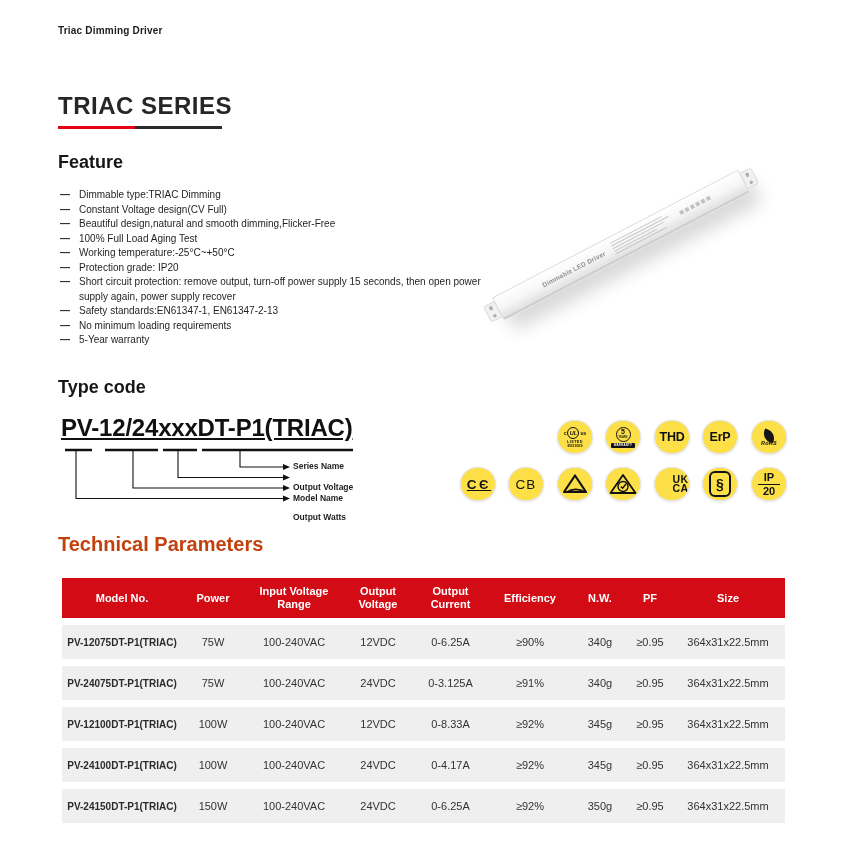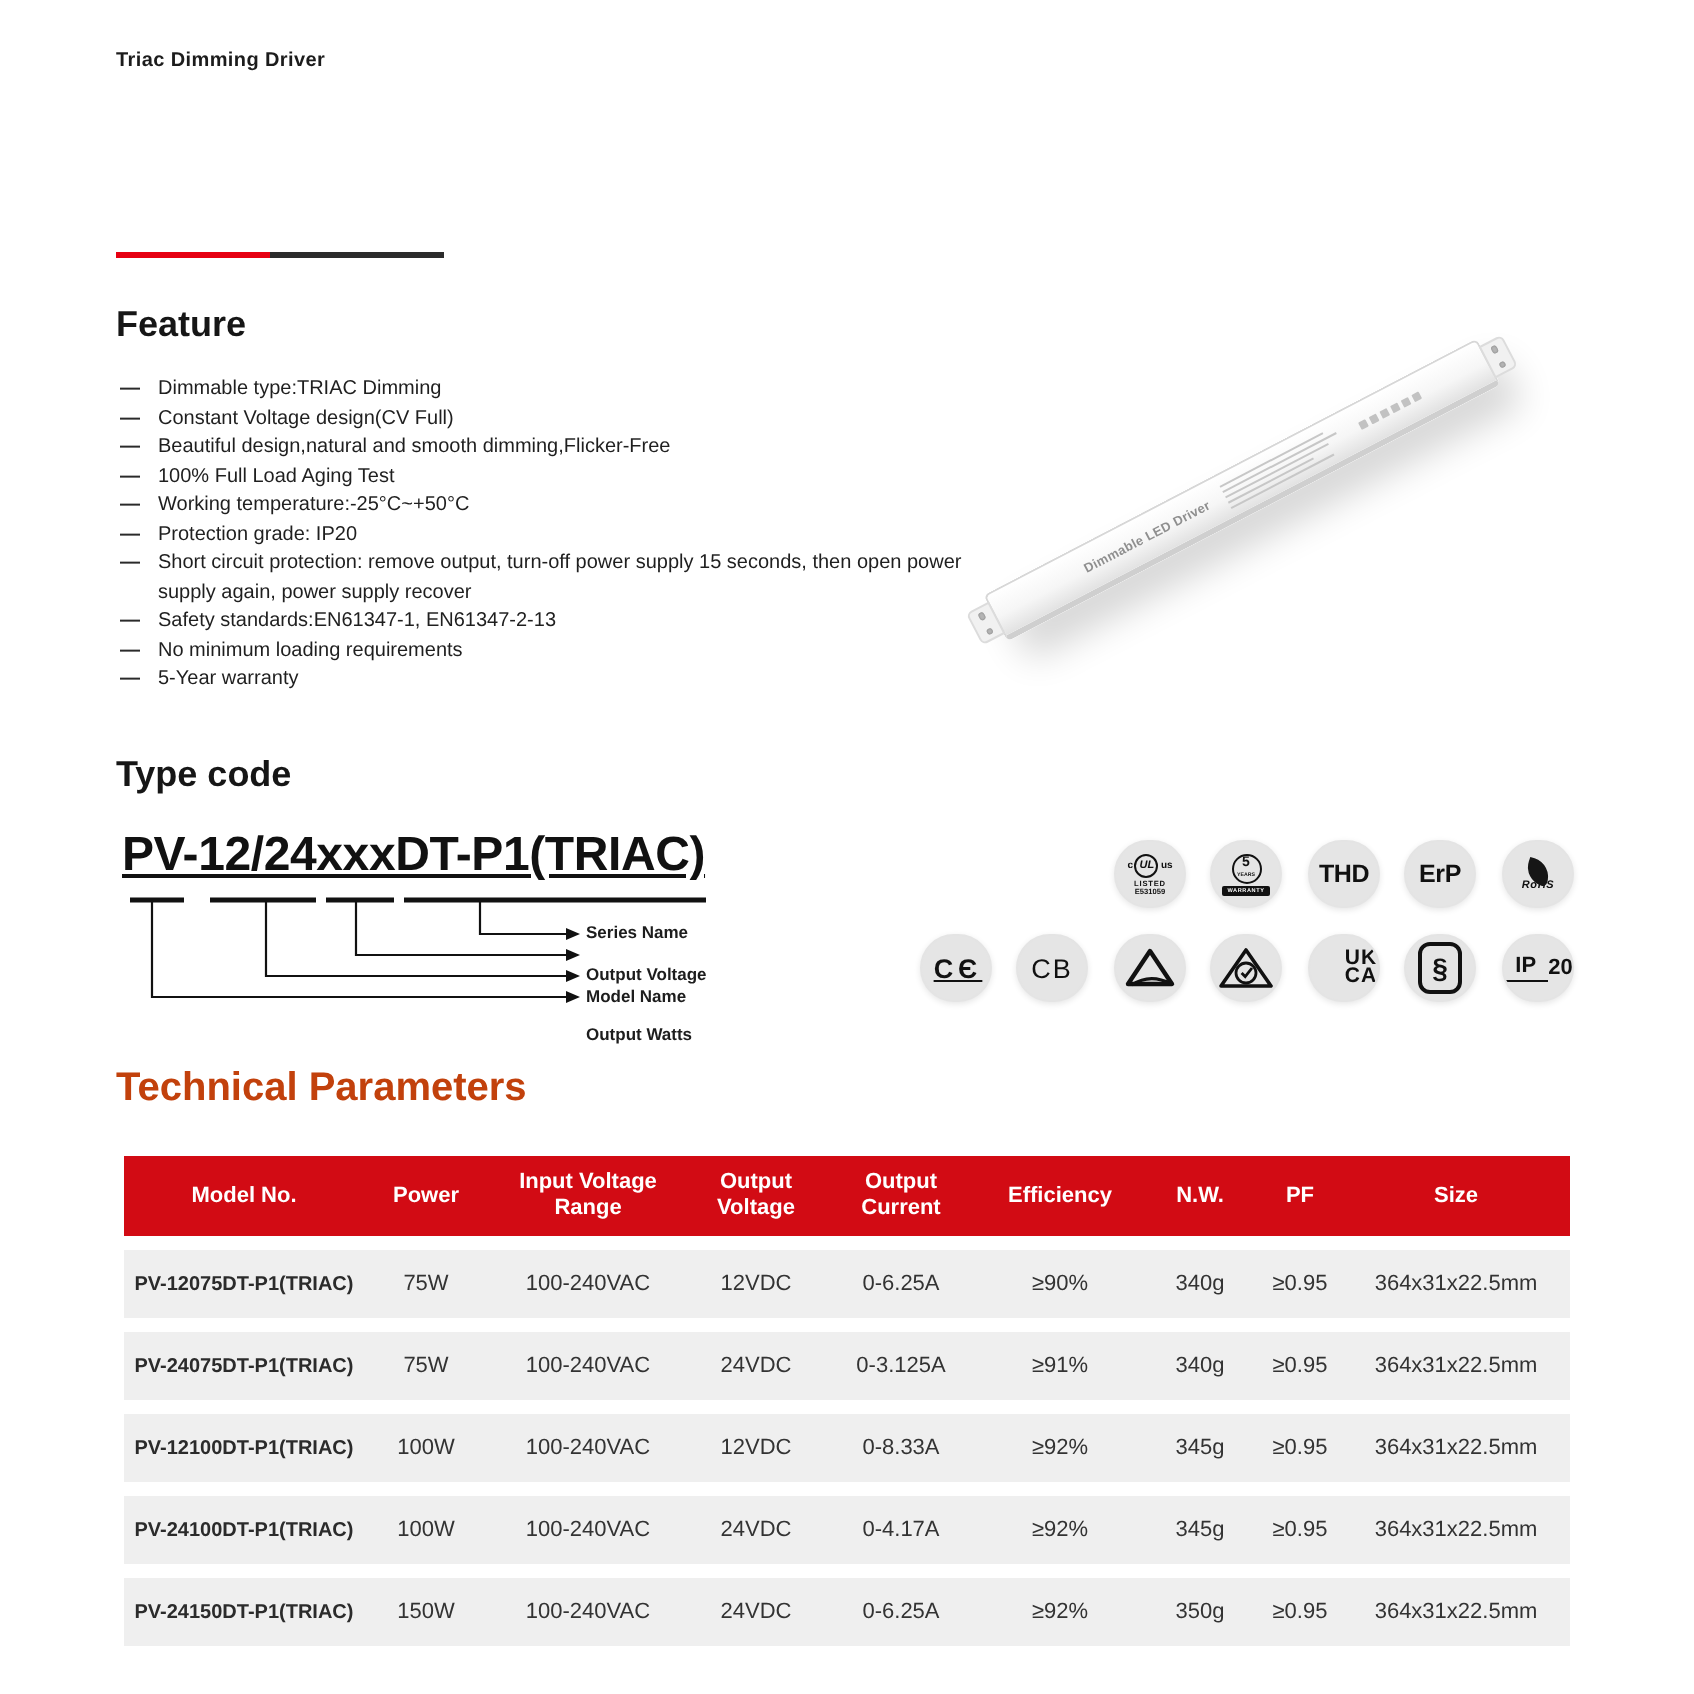--- a/index.html
+++ b/index.html
@@ -43,21 +43,21 @@
   .mini-marks { margin-left:12px; display:flex; gap:2.5px; }
   .mini-marks i { display:block; width:3.5px; height:3.5px; background:#c2c2c2; border-radius:0.5px; }
 
   
   .type-title { position:absolute; left:58px; top:377px; font-size:18px; font-weight:bold; color:#161616; }
   .type-code-text { position:absolute; left:61px; top:414px; font-size:24px; font-weight:bold; color:#111; letter-spacing:-0.2px;text-decoration:underline; }
   .type-svg { position:absolute; left:55px; top:444px; }
   .tc-label { position:absolute; left:293px; font-size:8.5px; font-weight:600; color:#1d1d1d; line-height:9px; }
 
   
-  .badge { position:absolute; width:36px; height:34px; background:#e5e5e5; border:1px solid #e4e4e4;
+  .badge { position:absolute; width:36px; height:34px; background:#fde047; border:1px solid #e4e4e4;
     border-radius:17px; box-shadow:0 1px 3px rgba(0,0,0,0.10);
     display:flex; flex-direction:column; align-items:center; justify-content:center; color:#111; overflow:hidden; }
   .r1 { top:420px; } .r2 { top:467px; }
   .c1{left:460px;text-decoration:underline;} .c2{left:508px;} .c3{left:557px;} .c4{left:605px;} .c5{left:654px;} .c6{left:702px;} .c7{left:751px;}
   .ul-top { display:flex; align-items:center; gap:1px; }
   .ul-side { font-size:5px; font-weight:bold; }
   .ul-circle { width:12px; height:12px; border:1.2px solid #111; border-radius:50%;
     display:flex; align-items:center; justify-content:center; font-size:5.5px; font-weight:bold; font-style:italic; }
   .ul-listed { font-size:3.8px; font-weight:bold; letter-spacing:0.4px; margin-top:1px; }
   .ul-file { font-size:3.8px; font-weight:bold; }
@@ -68,41 +68,42 @@
   .wty-banner { margin-top:1px; background:#111; color:#fff; font-size:2.8px; font-weight:bold;
     padding:0.5px 3px; border-radius:1px; letter-spacing:0.3px; }
   .badge-word { font-size:12.5px; font-weight:bold; letter-spacing:-0.2px; }
   .leaf { width:12px; height:12px; background:#161616; border-radius:0 85% 20% 85%; transform:rotate(18deg); margin-top:1px; }
   .rohs-text { font-size:5.5px; font-weight:bold; font-style:italic; margin-top:-2px; letter-spacing:0.3px; }
   .ce-word { font-size:13.5px; font-weight:bold; letter-spacing:2.5px; padding-left:2px; }
   .cb-word { font-size:13.5px; font-weight:normal; letter-spacing:1px; }
   .ukca { font-size:10.5px; font-weight:bold; line-height:9.5px; letter-spacing:0.5px; text-align:center;margin-left:17px; }
   .sbox { width:22px; height:26px; border:2px solid #111; border-radius:6px;
     display:flex; align-items:center; justify-content:center; font-size:14px; font-weight:bold; }
-  .ip-frac { display:flex; flex-direction:row; align-items:center; font-weight:bold; font-size:11px; line-height:11px; }
+  .ip-frac { display:flex; flex-direction:column; align-items:center; font-weight:bold; font-size:11px; line-height:11px; }
   .ip-top { border-bottom:1.6px solid #111; padding:0 6px 1px; }
   .ip-bottom { padding-top:1px; }
 
   
   .tech-title { position:absolute; left:58px; top:533px; font-size:20px; font-weight:bold; color:#c2410c; }
   .spec-table { position:absolute; left:62px; top:578px; width:723px; }
   .thead, .trow { display:grid; grid-template-columns:120px 62px 100px 68px 77px 82px 58px 42px 114px;
     align-items:center; justify-items:center; text-align:center; }
   .thead { height:40px; background:#d20b14; color:#fff; font-size:11px; font-weight:bold; line-height:1.15; }
   .trow { height:34px; background:#efefef; font-size:11px; color:#333; margin-top:7px; }
   .trow:first-of-type { margin-top:10px; }
   .trow .model { font-size:10px; font-weight:600; color:#2b2b2b; }
 </style>
 </head>
 <body>
 
 <div class="page">
 
   <div class="doc-header">Triac Dimming Driver</div>
 
+  <div class="series-title">TRIAC SERIES</div>
   <div class="series-underline">
     <span class="u-red"></span>
     <span class="u-dark"></span>
   </div>
 
   <div class="feature-title">Feature</div>
   <ul class="feature-list">
     <li>
         <span class="bullet">—</span>
         <span>Dimmable type:TRIAC Dimming</span>

